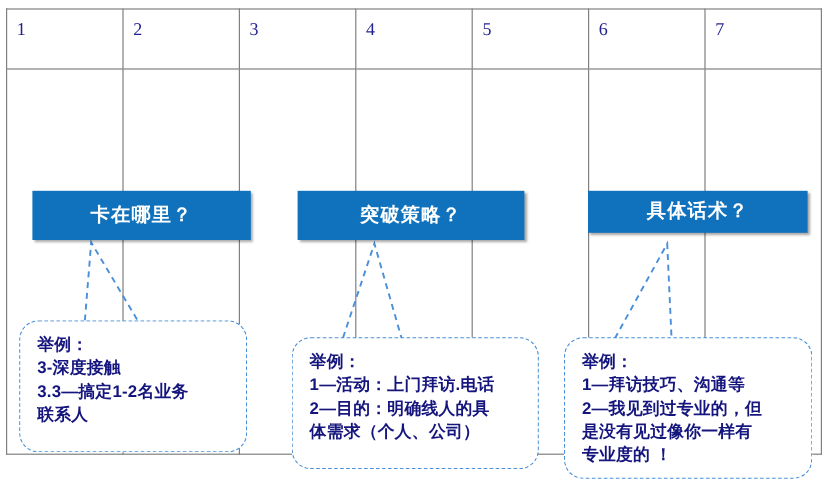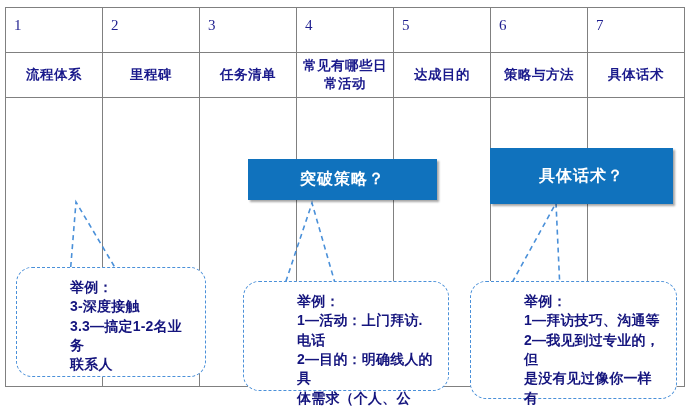--- a/index.html
+++ b/index.html
@@ -64,40 +64,39 @@
     font-weight: bold;
     display: flex;
     align-items: center;
     justify-content: center;
     letter-spacing: 1px;
     box-shadow: 2px 2px 2px rgba(0,0,0,0.35);
     z-index: 5;
   }
   #blue-box-0 { left: 27px;  top: 159px; width: 182px; height: 41px; }
   #blue-box-1 { left: 248px; top: 159px; width: 189px; height: 41px; }
-  #blue-box-2 { left: 490px; top: 148px; width: 183px; height: 56px; }
+  #blue-box-2 { left: 490px; top: 159px; width: 183px; height: 35px; }
 
   
   .callout {
     position: absolute;
     border: 1.6px dashed #4a90d9;
     border-radius: 16px;
     background: #ffffff;
     z-index: 6;
     box-sizing: border-box;
     padding: 10px 12px 8px 14px;
   }
   .callout-text {
     font-size: 14px;
     line-height: 1.38;
     color: #15157e;
     font-weight: 600;
     white-space: pre-line;
     letter-spacing: 0.2px;
-    margin-left: 39px;
   }
   #callout-0 { left: 16px;  top: 267px; width: 190px; height: 110px; }
   #callout-1 { left: 243px; top: 281px; width: 206px; height: 110px; }
   #callout-2 { left: 470px; top: 281px; width: 207px; height: 118px; }
 
   
   #tails {
     position: absolute;
     left: 0; top: 0;
     width: 690px; height: 406px;
@@ -115,46 +114,38 @@
         <tr>
       <td class="num-cell">1</td>
       <td class="num-cell">2</td>
       <td class="num-cell">3</td>
       <td class="num-cell">4</td>
       <td class="num-cell">5</td>
       <td class="num-cell">6</td>
       <td class="num-cell">7</td>
     </tr>
     <tr>
-      <td class="label-cell">流程体系</td>
-      <td class="label-cell">里程碑</td>
-      <td class="label-cell">任务清单</td>
-      <td class="label-cell">常见有哪些日常活动</td>
-      <td class="label-cell">达成目的</td>
-      <td class="label-cell">策略与方法</td>
-      <td class="label-cell">具体话术</td>
-    </tr>
-    <tr>
       <td class="body-cell"></td>
       <td class="body-cell"></td>
       <td class="body-cell"></td>
       <td class="body-cell"></td>
       <td class="body-cell"></td>
       <td class="body-cell"></td>
       <td class="body-cell"></td>
     </tr>
   </tbody>
     </table>
 
   <svg id="tails" viewBox="0 0 690 406" xmlns="http://www.w3.org/2000/svg">
     <path d="M 70 276 L 76 202 L 120 276" fill="none" stroke="#4a90d9" stroke-width="1.6" stroke-dasharray="5 4"></path>
     <path d="M 283 290 L 312 203 L 337 290" fill="none" stroke="#4a90d9" stroke-width="1.6" stroke-dasharray="5 4"></path>
     <path d="M 508 290 L 556 203 L 560 290" fill="none" stroke="#4a90d9" stroke-width="1.6" stroke-dasharray="5 4"></path>
   </svg>
 
+  <div class="blue-box" id="blue-box-0">卡在哪里？</div>
   <div class="blue-box" id="blue-box-1">突破策略？</div>
   <div class="blue-box" id="blue-box-2">具体话术？</div>
 
   <div class="callout" id="callout-0">
     <div class="callout-text">举例：
 3-深度接触
 3.3—搞定1-2名业务
 联系人</div>
   </div>
   <div class="callout" id="callout-1">

